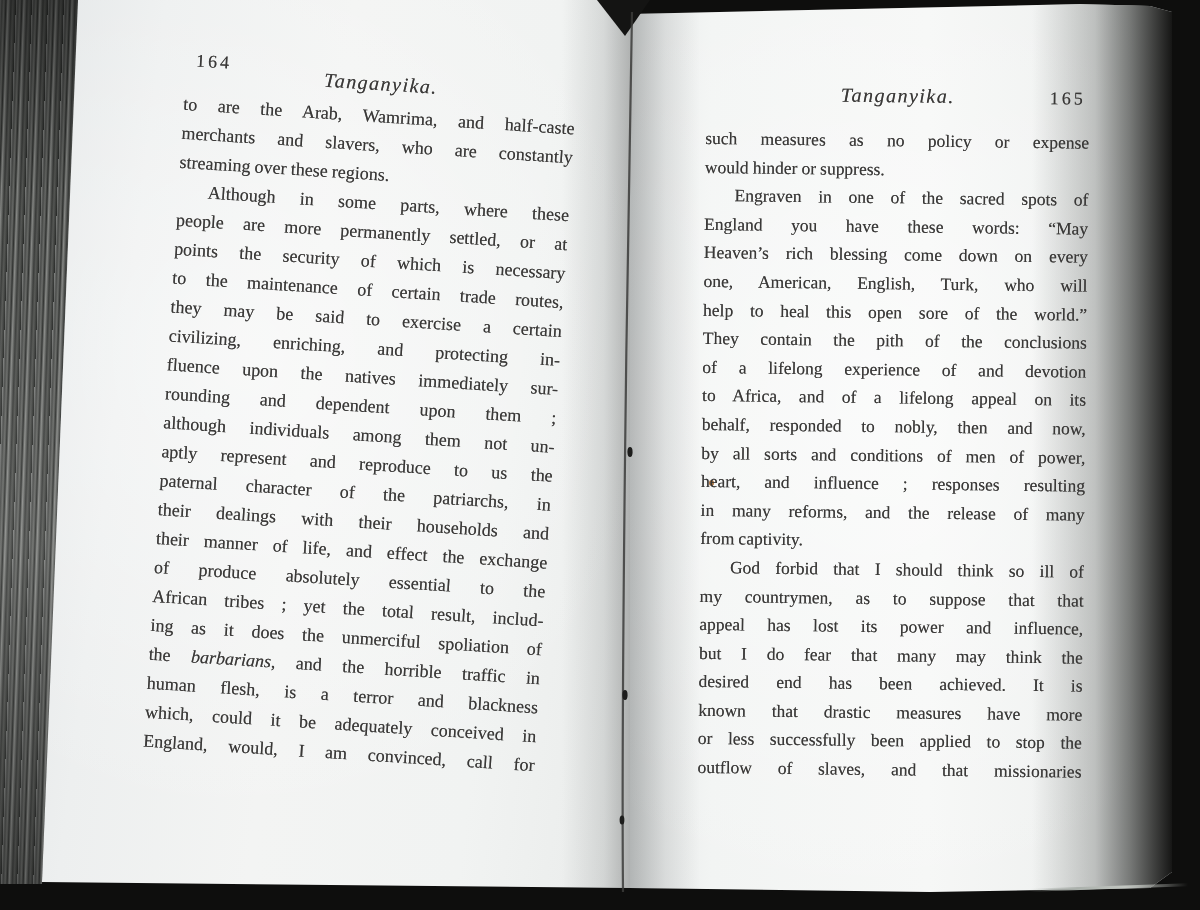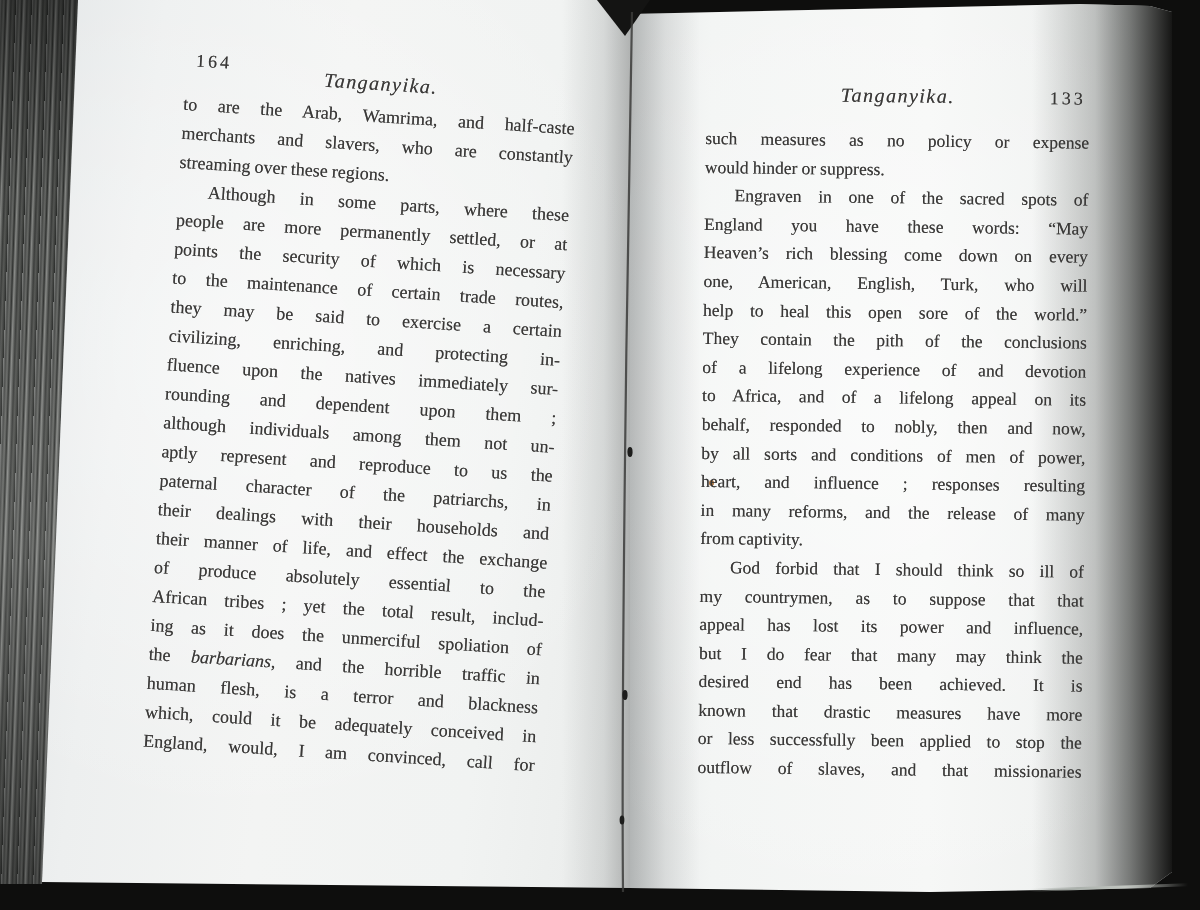--- a/index.html
+++ b/index.html
@@ -107,21 +107,21 @@
     <div class="ln">ing as it does the unmerciful spoliation of</div>
     <div class="ln"><span>the </span><i>barbarians</i><span>, and the horrible traffic in</span></div>
     <div class="ln">human flesh, is a terror and blackness</div>
     <div class="ln">which, could it be adequately conceived in</div>
     <div class="ln">England, would, I am convinced, call for</div>
   </div>
 
   <div class="page-text right-text">
     <div class="phead">
       <span class="rhead">Tanganyika.</span>
-      <span class="pnum">133</span>
+      <span class="pnum">165</span>
     </div>
     <div class="ln">such measures as no policy or expense</div>
     <div class="ln end">would hinder or suppress.</div>
     <div class="ln ind">Engraven in one of the sacred spots of</div>
     <div class="ln">England you have these words: “May</div>
     <div class="ln">Heaven’s rich blessing come down on every</div>
     <div class="ln">one, American, English, Turk, who will</div>
     <div class="ln">help to heal this open sore of the world.”</div>
     <div class="ln">They contain the pith of the conclusions</div>
     <div class="ln">of a lifelong experience of and devotion</div>

